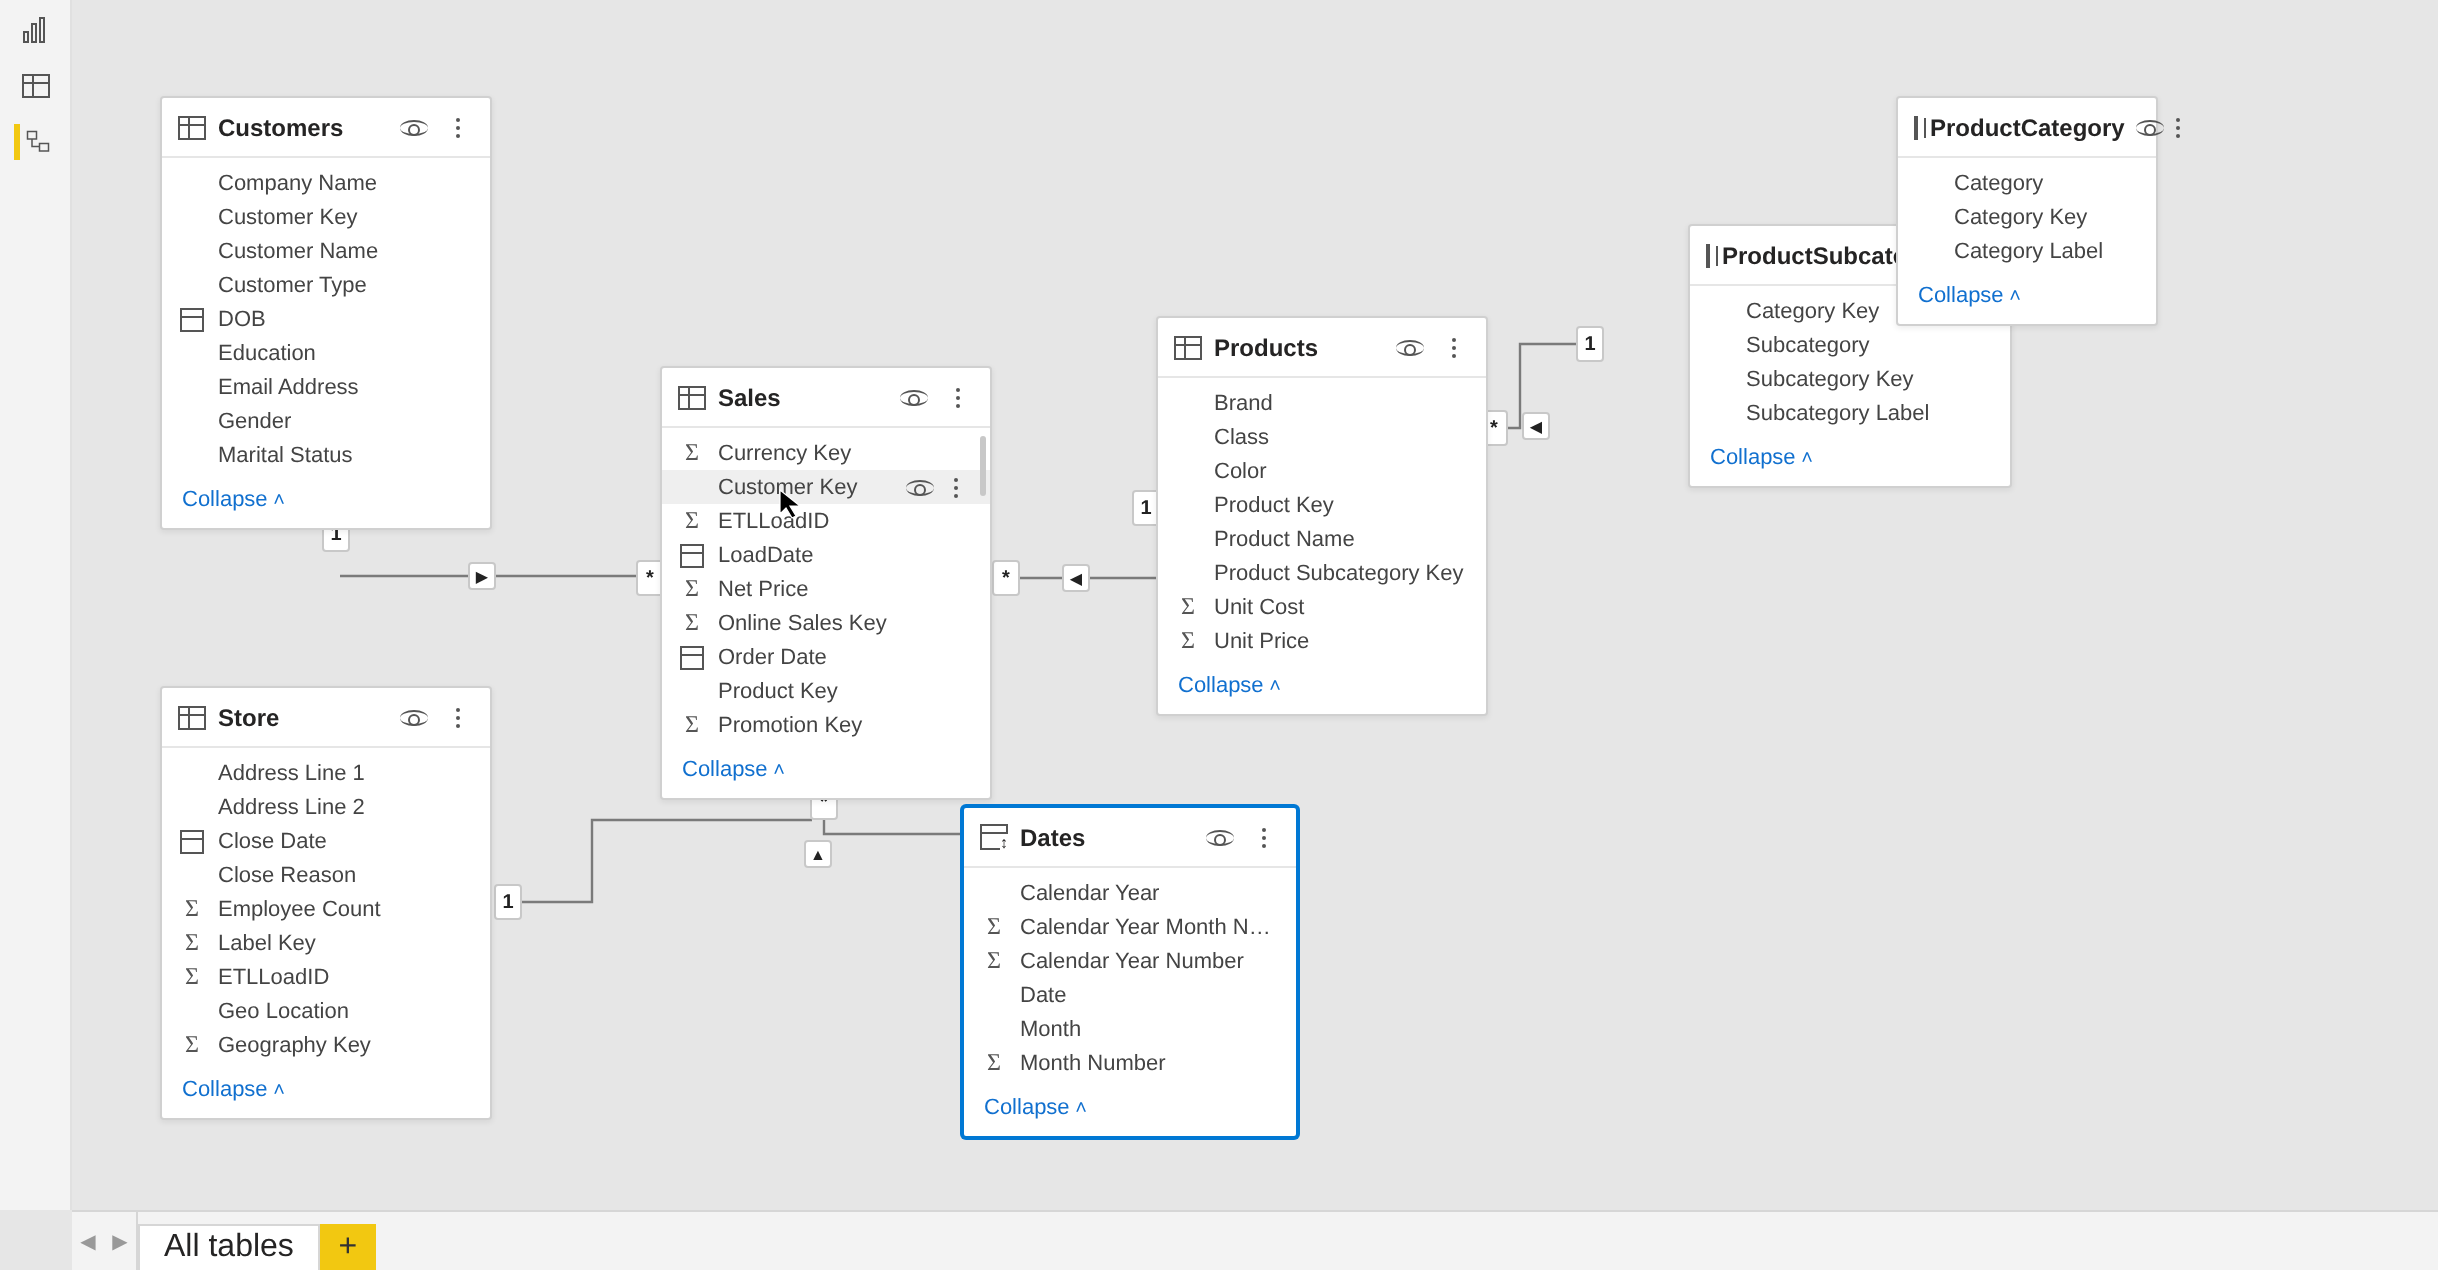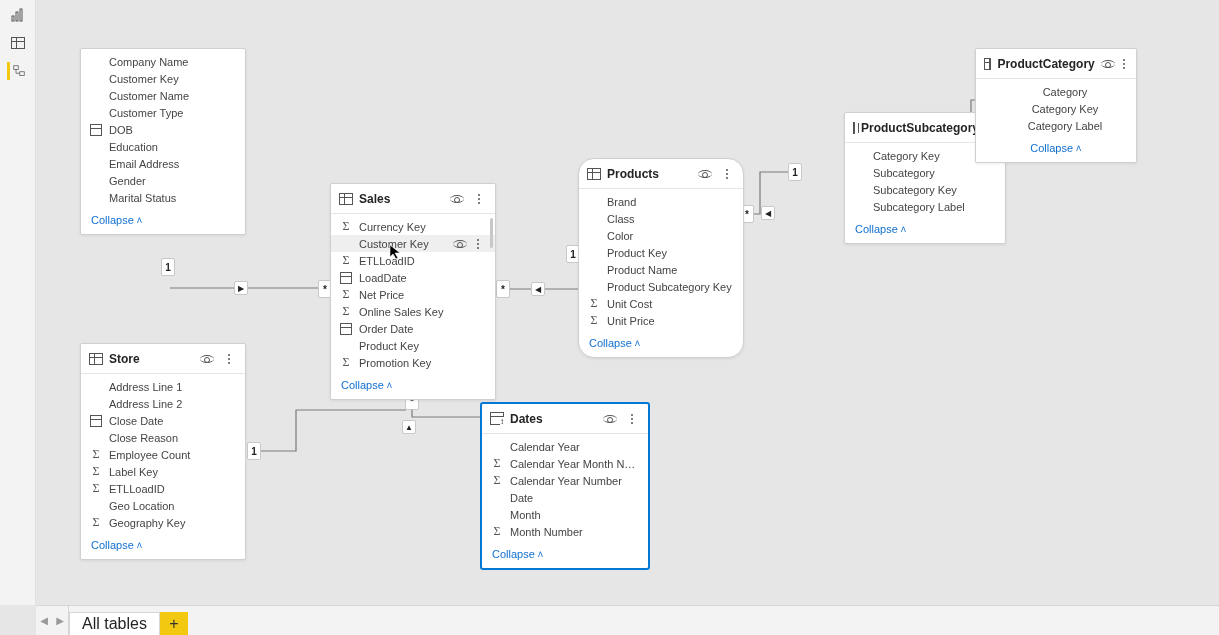--- a/index.html
+++ b/index.html
@@ -117,20 +117,34 @@
   <div class="rend" style="left:530px; top:245px;">1</div>
 
   <div class="rend" style="left:704px; top:205px;">*</div>
   <div class="dirchip" style="left:725px; top:206px;">◀</div>
   <div class="rend" style="left:752px; top:163px;">1</div>
 
   <div class="rend" style="left:924px; top:162px;">*</div>
   <div class="rend" style="left:952px; top:92px;">1</div>
 
   <div class="tcard" style="left:44px; top:48px; width:166px;">
+    <div class="thead">
+      <span class="ico-table"></span>
+      <span class="tname">Customers</span>
+      <span class="heye">
+          <span class="ico-eye"></span>
+        </span>
+      <span class="hmenu">
+          <span class="ico-dots">
+            <span></span>
+            <span></span>
+            <span></span>
+          </span>
+        </span>
+    </div>
     <div class="fields">
         <div class="frow">
           <span class="ficon"></span>
           <span class="fl">Company Name</span>
         </div>
         <div class="frow">
           <span class="ficon"></span>
           <span class="fl">Customer Key</span>
         </div>
         <div class="frow">
@@ -307,21 +321,21 @@
           <span class="ficon">
             <span class="ico-sigma">Σ</span>
           </span>
           <span class="fl">Promotion Key</span>
         </div>
         <div class="scrollind"></div>
       </div>
     <div class="collapse"><a>Collapse</a></div>
   </div>
 
-  <div class="tcard" style="left:542px; top:158px; width:166px;border-radius:16px;">
+  <div class="tcard" style="left:542px; top:158px; width:166px;">
     <div class="thead">
       <span class="ico-table"></span>
       <span class="tname">Products</span>
       <span class="heye">
           <span class="ico-eye"></span>
         </span>
       <span class="hmenu">
           <span class="ico-dots">
             <span></span>
             <span></span>
@@ -399,21 +413,21 @@
           <span class="fl">Subcategory Key</span>
         </div>
         <div class="frow">
           <span class="ficon"></span>
           <span class="fl">Subcategory Label</span>
         </div>
       </div>
     <div class="collapse"><a>Collapse</a></div>
   </div>
 
-  <div class="tcard" style="left:939px; top:48px; width:162px;text-align:center;">
+  <div class="tcard" style="left:912px; top:48px; width:131px;">
     <div class="thead">
       <span class="ico-table"></span>
       <span class="tname">ProductCategory</span>
       <span class="heye">
           <span class="ico-eye"></span>
         </span>
       <span class="hmenu">
           <span class="ico-dots">
             <span></span>
             <span></span>

